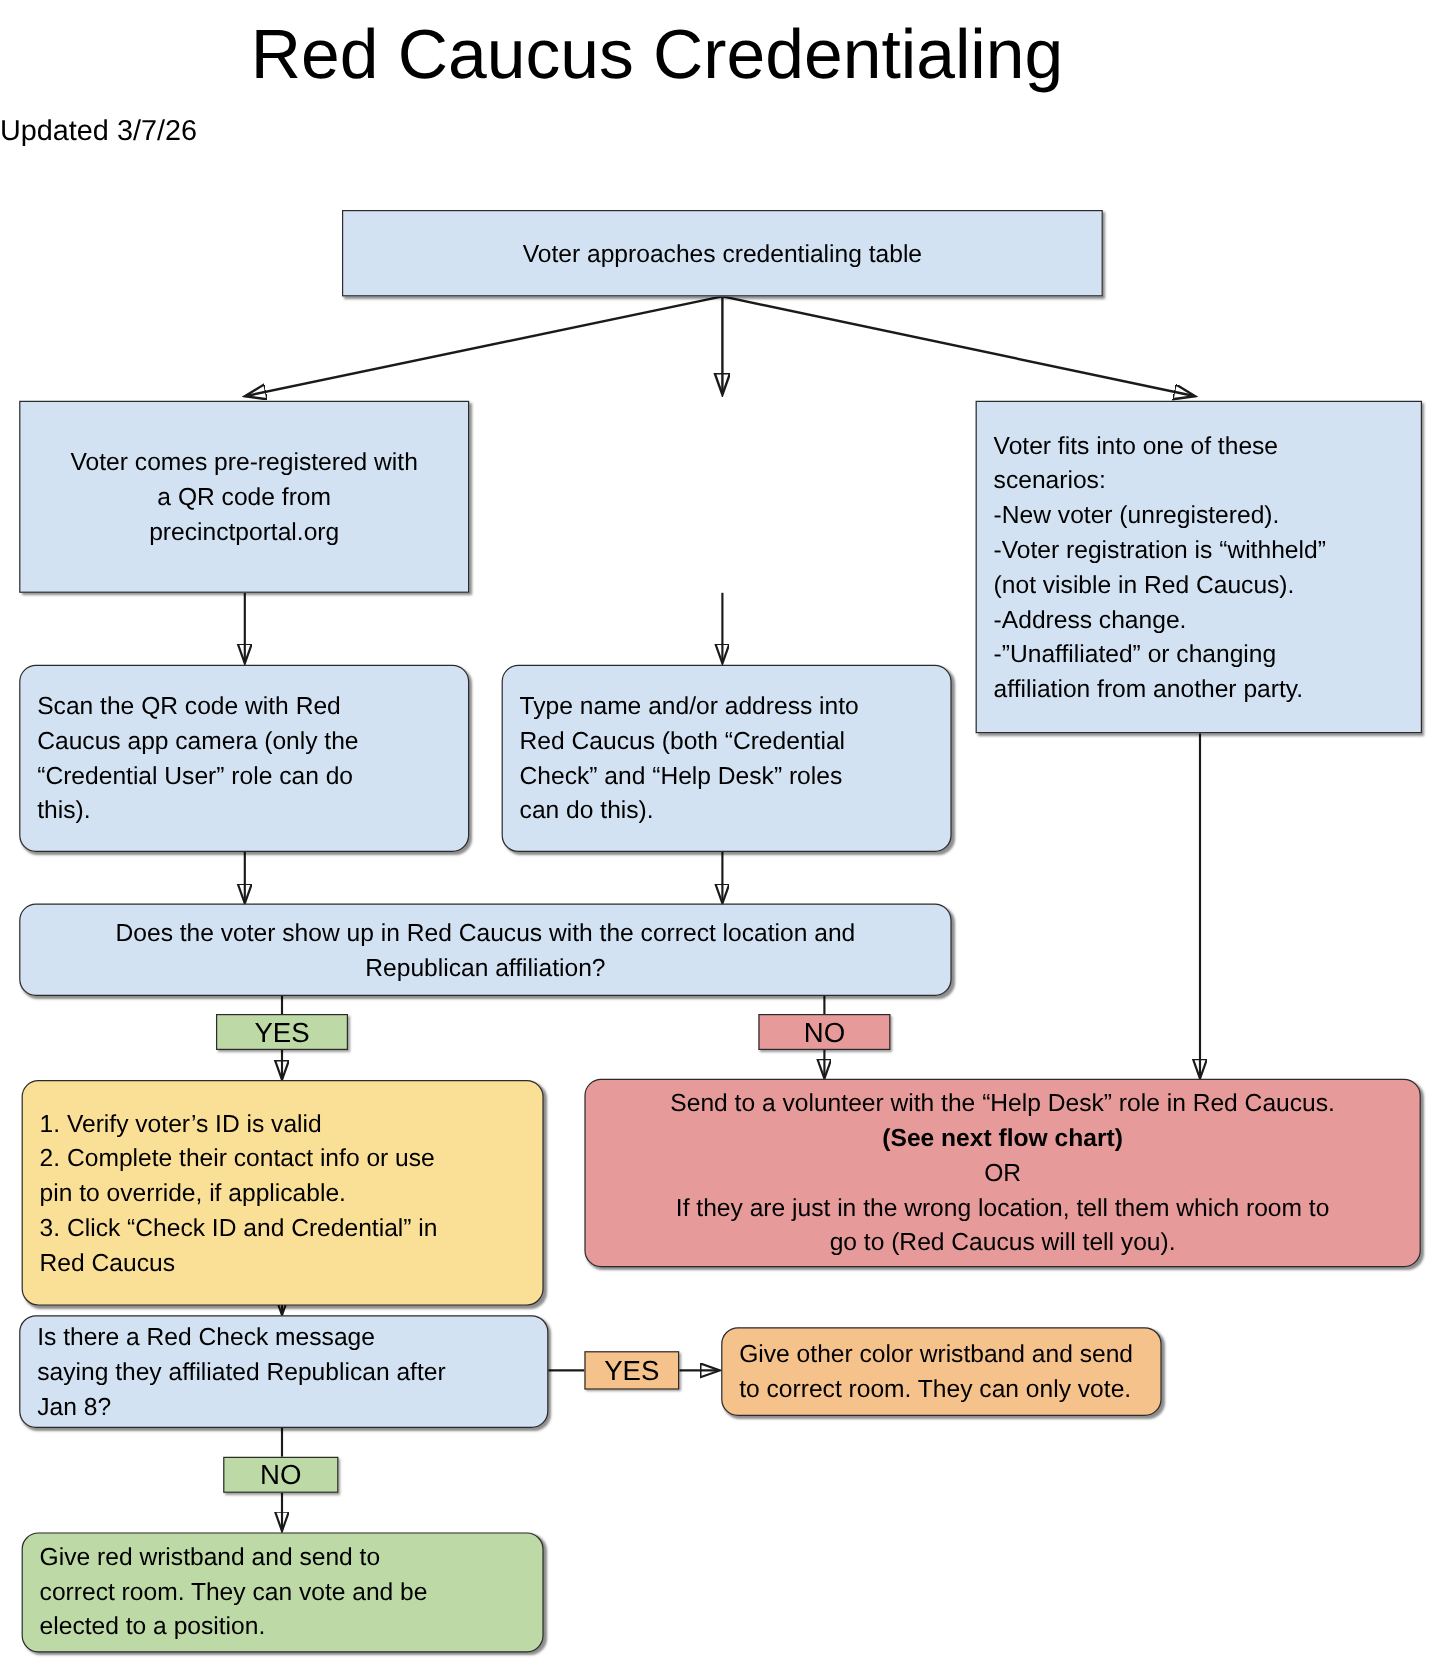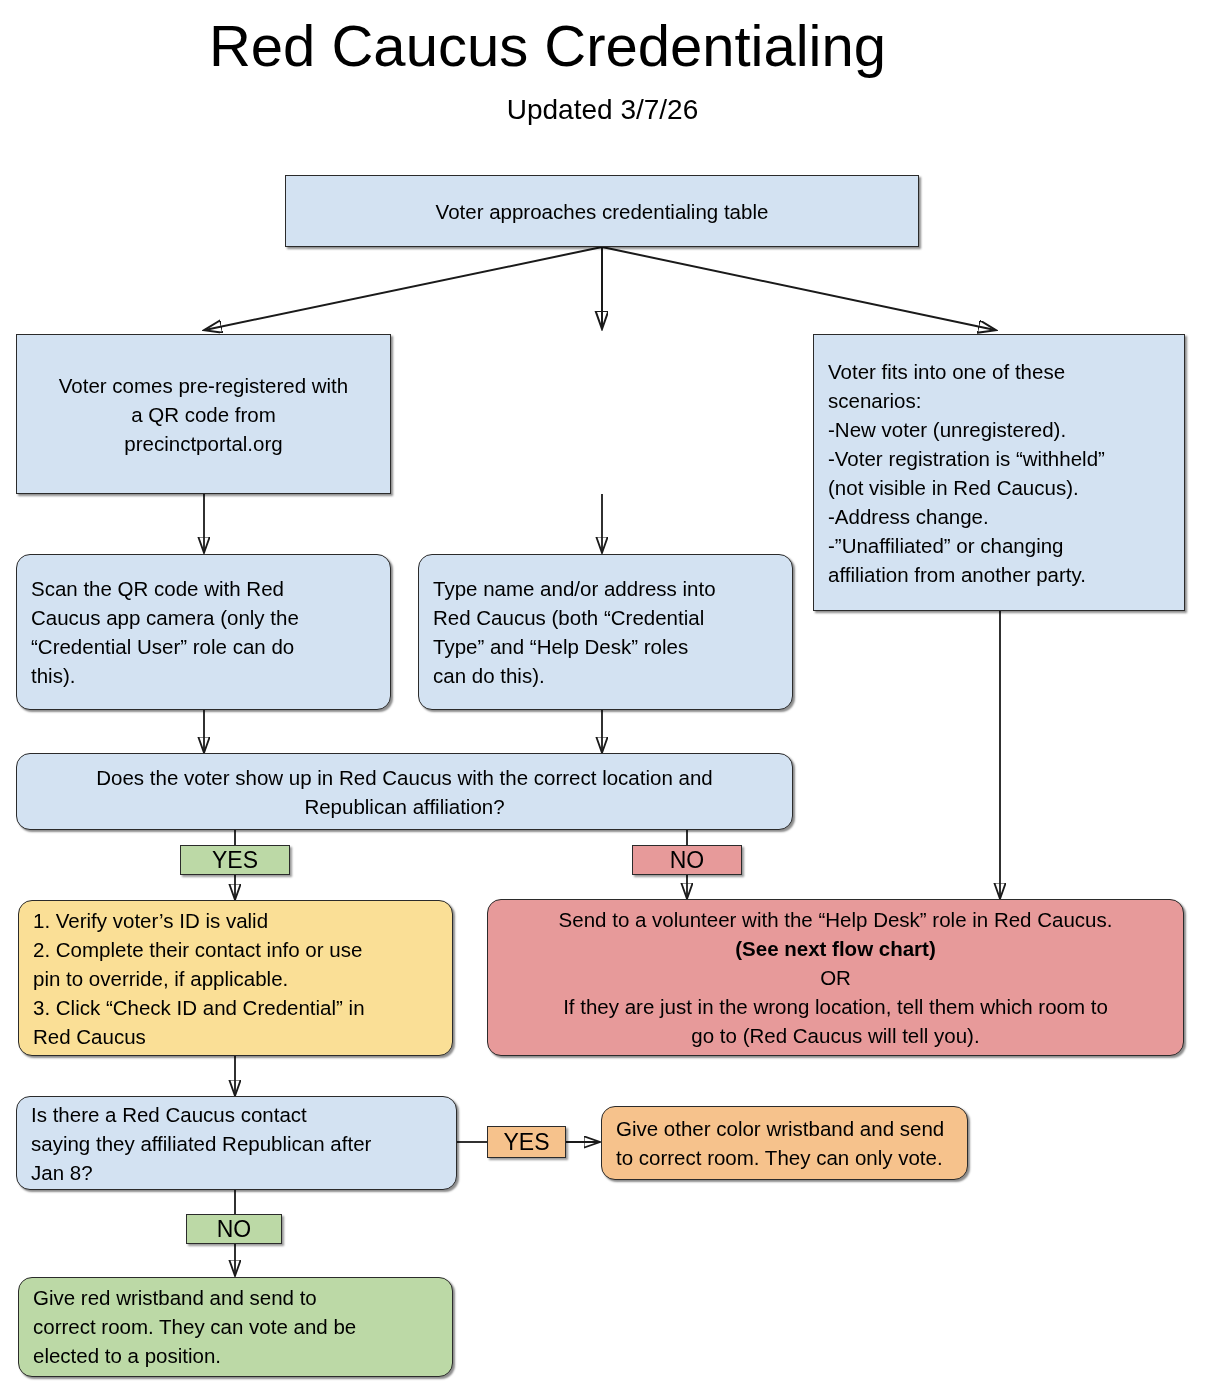--- a/index.html
+++ b/index.html
@@ -29,22 +29,22 @@
     font-size: 58px;
     line-height: 64px;
     font-weight: 400;
     letter-spacing: 0px;
   }
   .subtitle {
     position: absolute;
     left: 0;
     top: 94px;
     width: 1205px;
-    text-align: center;
-    font-size: 28px;
+    text-align: left;
+    font-size: 24px;
     line-height: 32px;
     font-weight: 400;
   }
 
   
   .node {
     position: absolute;
     box-sizing: border-box;
     border: 1.6px solid #2b2b2b;
     box-shadow: 2px 2px 2px rgba(0,0,0,0.45);
@@ -165,55 +165,55 @@
   <div class="node rounded left fill-blue" style="left:16px; top:554px; width:375px; height:156px;">
     <p>Scan the QR code with Red</p>
     <p>Caucus app camera (only the</p>
     <p>“Credential User” role can do</p>
     <p>this).</p>
   </div>
 
   <div class="node rounded left fill-blue" style="left:418px; top:554px; width:375px; height:156px;">
     <p>Type name and/or address into</p>
     <p>Red Caucus (both “Credential</p>
-    <p>Type” and “Help Desk” roles</p>
+    <p>Check” and “Help Desk” roles</p>
     <p>can do this).</p>
   </div>
 
   <div class="node rounded center fill-blue" style="left:16px; top:753px; width:777px; height:77px;">
     <p>Does the voter show up in Red Caucus with the correct location and</p>
     <p>Republican affiliation?</p>
   </div>
 
   <div class="chip fill-green" style="left:180px; top:845px; width:110px; height:30px;">
     <span>YES</span>
   </div>
 
   <div class="chip fill-red" style="left:632px; top:845px; width:110px; height:30px;">
     <span>NO</span>
   </div>
 
-  <div class="node rounded left fill-yellow" style="left:18px; top:900px; width:435px; height:156px;">
+  <div class="node rounded left fill-yellow" style="left:18px; top:900px; width:435px; height:188px;">
     <p>1. Verify voter’s ID is valid</p>
     <p>2. Complete their contact info or use</p>
     <p>pin to override, if applicable.</p>
     <p>3. Click “Check ID and Credential” in</p>
     <p>Red Caucus</p>
   </div>
 
   <div class="node rounded center fill-red" style="left:487px; top:899px; width:697px; height:157px;">
     <p>Send to a volunteer with the “Help Desk” role in Red Caucus.</p>
     <p class="bold">(See next flow chart)</p>
     <p>OR</p>
     <p>If they are just in the wrong location, tell them which room to</p>
     <p>go to (Red Caucus will tell you).</p>
   </div>
 
   <div class="node rounded left fill-blue" style="left:16px; top:1096px; width:441px; height:94px;">
-    <p>Is there a Red Caucus contact</p>
+    <p>Is there a Red Check message</p>
     <p>saying they affiliated Republican after</p>
     <p>Jan 8?</p>
   </div>
 
   <div class="chip fill-orange" style="left:487px; top:1126px; width:79px; height:32px;">
     <span>YES</span>
   </div>
 
   <div class="node rounded left fill-orange" style="left:601px; top:1106px; width:367px; height:74px;">
     <p>Give other color wristband and send</p>

